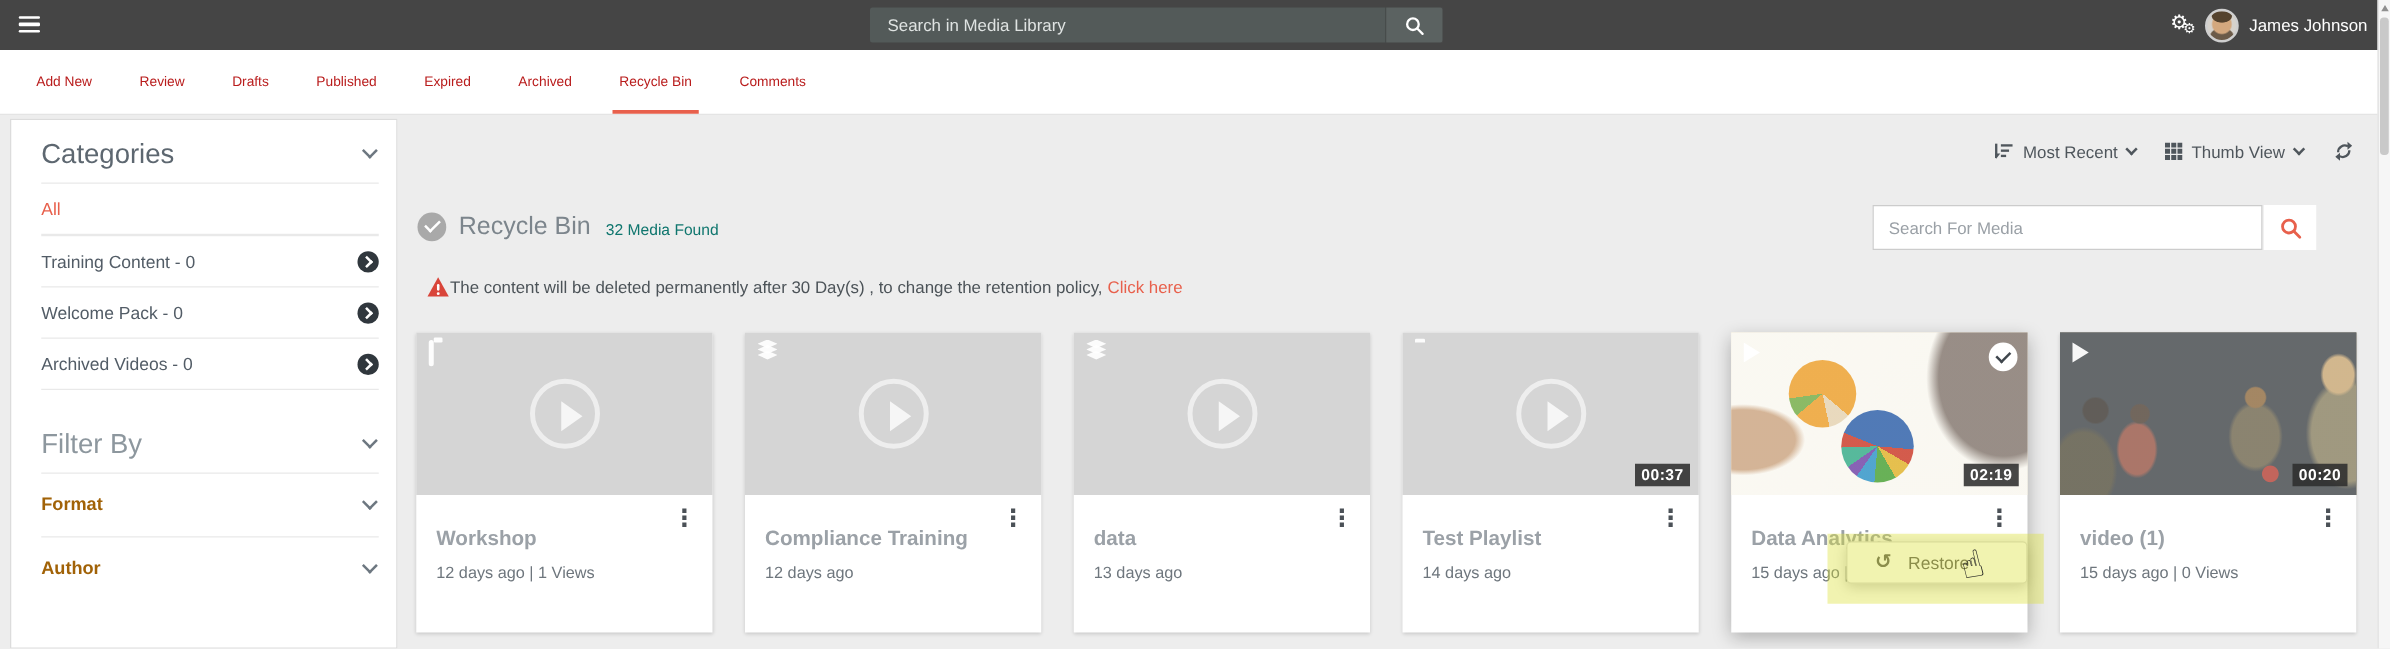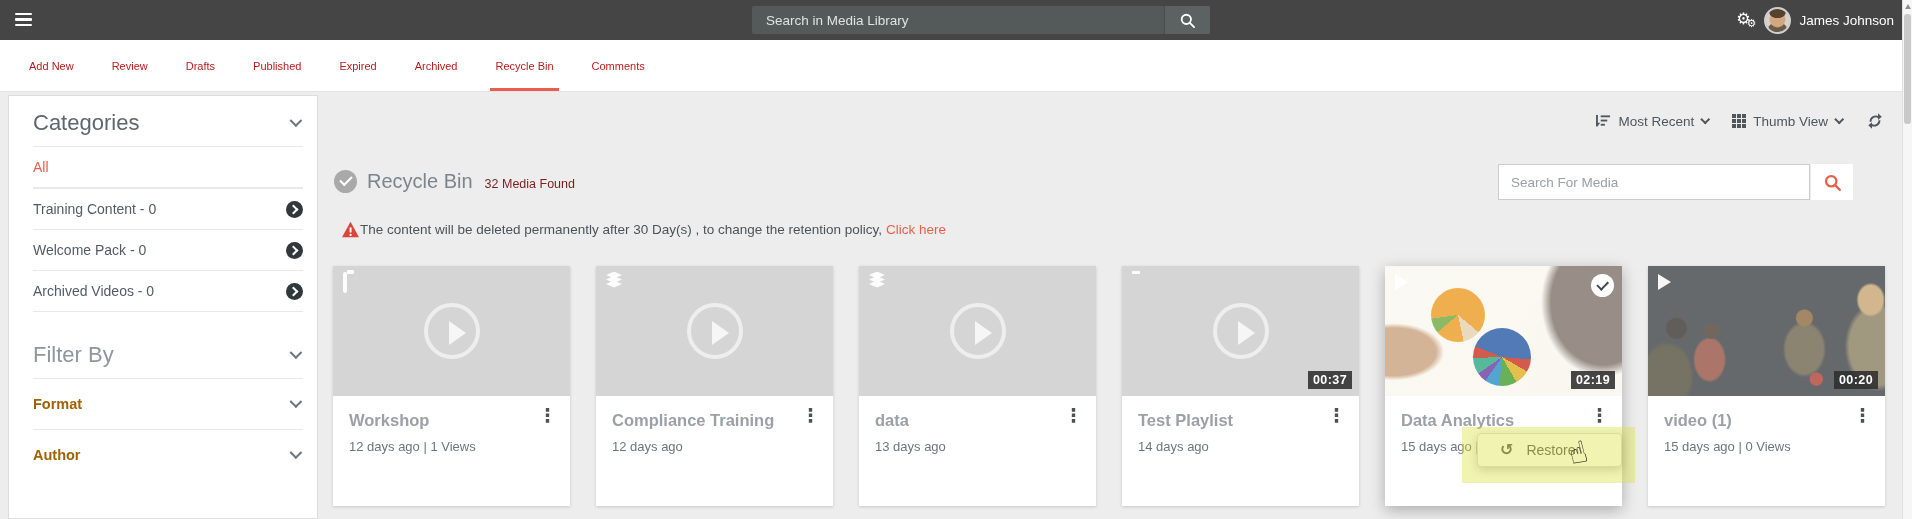--- a/index.html
+++ b/index.html
@@ -5,21 +5,21 @@
   html,body{margin:0;padding:0;background:#ededed;}
   *{box-sizing:border-box;}
   .screen{position:relative;width:1912px;height:519px;overflow:hidden;
     font-family:"Liberation Sans","DejaVu Sans",sans-serif;
     background:var(--page_bg,#ededed);}
 
   
   .topbar{position:absolute;top:0;left:0;width:1912px;height:40px;background:var(--topbar_bg,#454545);}
   .hamburger{position:absolute;left:15px;top:13px;width:17px;cursor:pointer;}
   .hamburger i{display:block;height:2.4px;background:#fff;margin-bottom:3px;border-radius:1px;}
-  .topsearch{position:absolute;left:752px;top:6px;width:458px;height:28px;display:flex;background:#535a59;border-radius:2px;}
+  .topsearch{position:absolute;left:696px;top:6px;width:458px;height:28px;display:flex;background:#535a59;border-radius:2px;}
   .topsearch input{flex:1;background:transparent;border:none;outline:none;color:#e8e8e8;font-size:13.5px;padding:0 14px;font-family:inherit;}
   .topsearch input::placeholder{color:#dfe3e2;opacity:1;}
   .topsearch-btn{width:46px;border:none;background:rgba(255,255,255,0.05);border-left:1px solid rgba(0,0,0,0.22);cursor:pointer;display:flex;align-items:center;justify-content:center;}
   .topbar-right{position:absolute;right:18px;top:0;height:40px;display:flex;align-items:center;gap:8px;}
   .cogs{color:#fff;font-size:16px;line-height:1;cursor:pointer;white-space:nowrap;}
   .cogs .cog-small{font-size:11px;margin-left:-4px;vertical-align:-3px;display:inline-block;}
   .avatar{width:27px;height:27px;border-radius:50%;border:2px solid #cfcfcf;cursor:pointer;
     background:
       radial-gradient(ellipse 9px 6px at 50% 16%, #55432e 0 85%, rgba(85,67,46,0) 95%),
       radial-gradient(circle 9px at 50% 45%, #d4a87e 0 80%, rgba(212,168,126,0) 95%),
@@ -49,21 +49,21 @@
   
   .view-controls{position:absolute;top:112px;right:28px;display:flex;align-items:center;gap:24px;color:#4f565c;font-size:13.5px;}
   .ctrl{display:flex;align-items:center;gap:7px;cursor:pointer;}
   .chev-sm{width:7px;height:7px;border-right:2px solid #4f565c;border-bottom:2px solid #4f565c;transform:rotate(45deg) translate(-1px,-2px);}
 
   
   .page-header{position:absolute;left:334px;top:170px;display:flex;align-items:center;gap:10px;}
   .check-circle{width:23px;height:23px;border-radius:50%;background:#a9a9a9;position:relative;flex-shrink:0;}
   .check-circle::after{content:"";position:absolute;left:5.5px;top:6px;width:10px;height:5px;border-left:2.5px solid #fff;border-bottom:2.5px solid #fff;transform:rotate(-45deg);}
   .page-title{font-size:20px;font-weight:400;color:#7c858c;margin:0;}
-  .count{font-size:12.5px;color:#7f1d1d;margin-left:2px;padding-top:5px;}
+  .count{font-size:12.5px;color:#0f766e;margin-left:2px;padding-top:5px;}
 
   .media-search{position:absolute;left:1498px;top:164px;display:flex;height:36px;}
   .media-search input{width:312px;border:1px solid #ccc;padding:0 12px;font-size:13.5px;color:#444;background:#fff;outline:none;font-family:inherit;}
   .media-search input::placeholder{color:#9aa0a6;opacity:1;}
   .media-search button{width:42px;margin-left:1px;border:none;background:#fff;display:flex;align-items:center;justify-content:center;cursor:pointer;}
 
   
   .warning{position:absolute;left:341px;top:221px;display:flex;align-items:center;font-size:13.5px;color:#4c5358;}
   .warn-link{color:var(--accent,#e8604c);cursor:pointer;margin-left:4px;text-decoration:none;}
 
@@ -77,21 +77,21 @@
   .clipboard::before{content:"";position:absolute;left:1.5px;top:-4px;width:7px;height:4px;background:rgba(255,255,255,.95);border-radius:1px;}
   .layers i{display:block;width:16px;height:7px;background:rgba(255,255,255,.93);clip-path:polygon(50% 0,100% 50%,50% 100%,0 50%);margin-top:-2.5px;}
   .folder{width:19px;height:12px;background:rgba(255,255,255,.93);border-radius:1px;position:relative;margin-top:4px;}
   .folder::before{content:"";position:absolute;top:-3px;left:0;width:8px;height:3px;background:rgba(255,255,255,.93);border-radius:1px 1px 0 0;}
   .play-corner{width:0;height:0;border-left:13px solid rgba(255,255,255,.95);border-top:8px solid transparent;border-bottom:8px solid transparent;}
   .play-circle{position:absolute;left:50%;top:50%;transform:translate(-50%,-50%);width:56px;height:56px;border:4px solid rgba(255,255,255,.6);border-radius:50%;}
   .play-circle::after{content:"";position:absolute;left:21px;top:14px;border-left:17px solid rgba(255,255,255,.78);border-top:12px solid transparent;border-bottom:12px solid transparent;}
   .duration{position:absolute;right:7px;bottom:7px;background:rgba(45,45,45,.88);color:#fff;font-size:12.5px;font-weight:bold;padding:2px 5px;letter-spacing:.4px;z-index:3;}
   .check-badge{position:absolute;right:8px;top:8px;width:23px;height:23px;background:#fff;border-radius:50%;z-index:3;cursor:pointer;}
   .check-badge::after{content:"";position:absolute;left:5.5px;top:6.5px;width:9px;height:4.5px;border-left:2.5px solid #3f464d;border-bottom:2.5px solid #3f464d;transform:rotate(-45deg);}
-  .info{position:relative;padding:15px 14px 0 16px;height:110px;}
+  .info{position:relative;padding:26px 14px 0 16px;height:110px;}
   .card-title{font-size:16.5px;font-weight:bold;color:#9ba1a7;white-space:nowrap;overflow:hidden;width:192px;cursor:pointer;}
   .dots{position:absolute;right:13px;top:10px;font-size:19px;color:#4b5157;font-weight:bold;line-height:1;cursor:pointer;}
   .card-meta{margin-top:9px;font-size:13px;color:#6e767d;}
 
   
   .photo-analytics{background:
     linear-gradient(rgba(255,255,255,.24),rgba(255,255,255,.24)),
     radial-gradient(ellipse 100px 120px at 92% 28%, rgba(98,82,72,.85) 0 52%, rgba(98,82,72,0) 62%),
     radial-gradient(ellipse 80px 46px at 4% 66%, #c79d76 0 52%, rgba(199,157,118,0) 62%),
     linear-gradient(rgba(250,248,240,.78),rgba(250,248,240,.78)) 42px 30px/140px 84px,

